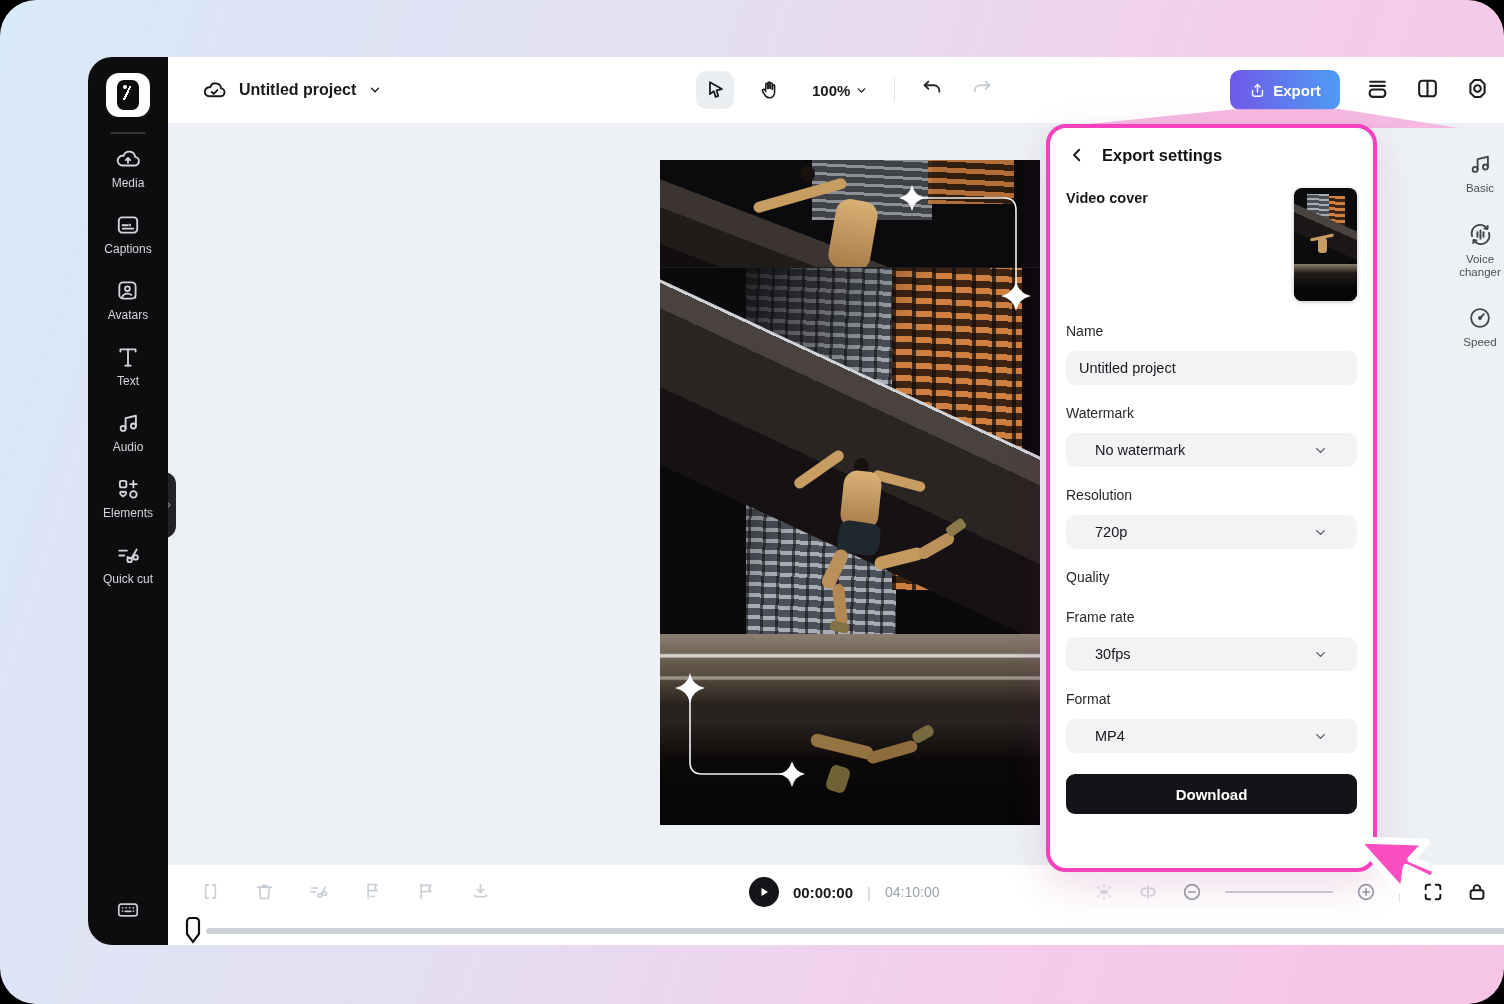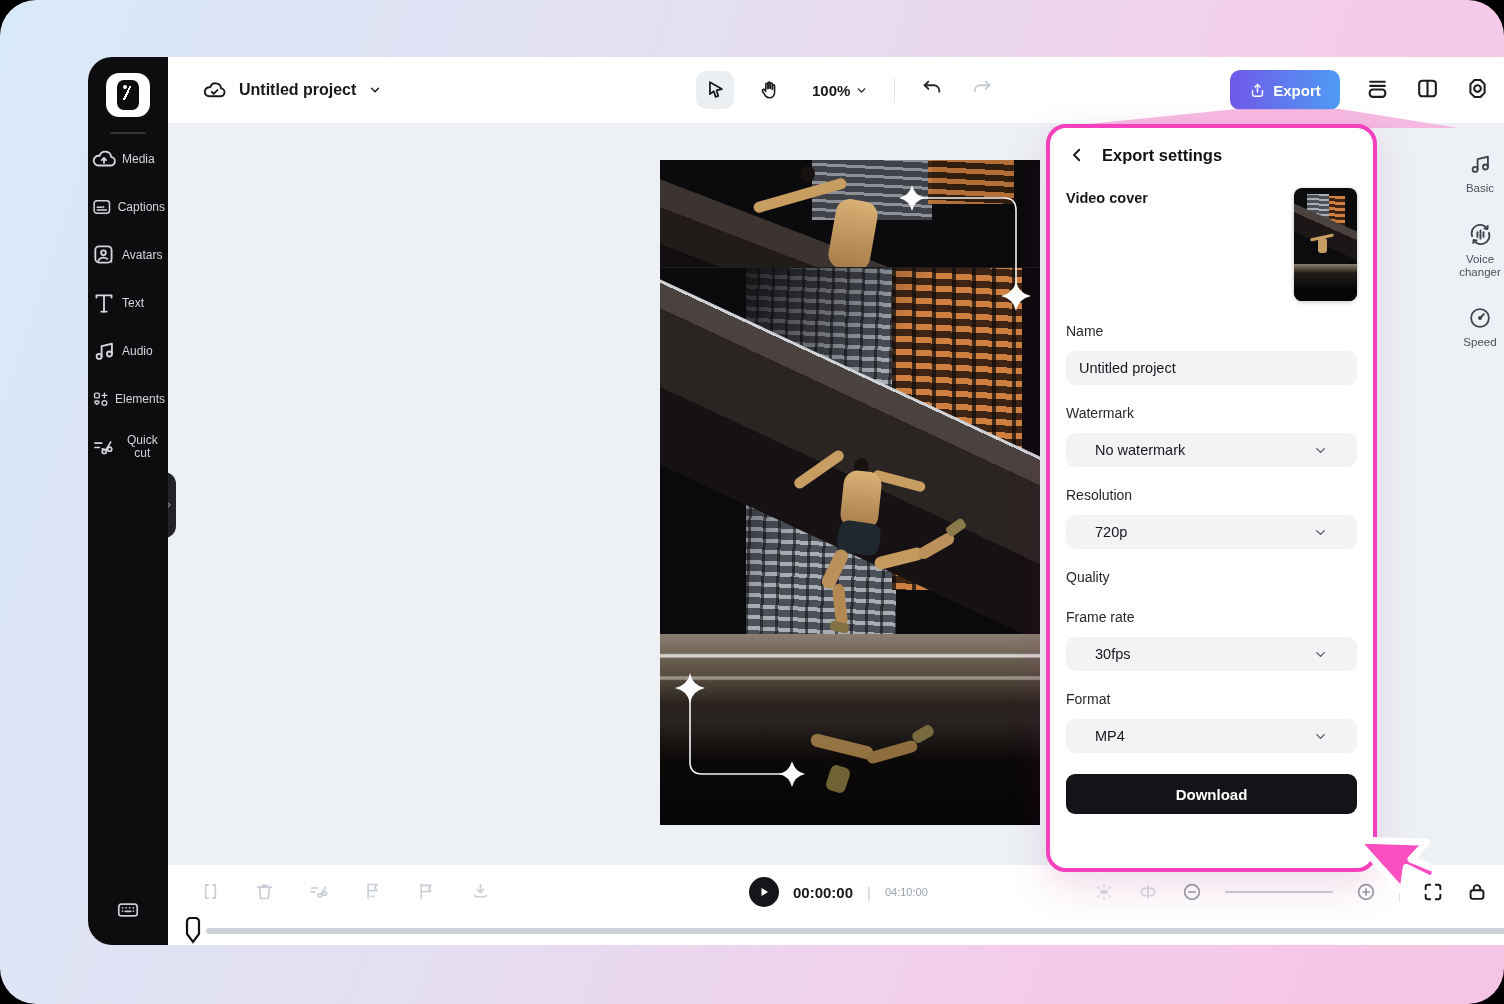--- a/index.html
+++ b/index.html
@@ -16,21 +16,21 @@
   .sidebar { position:absolute; left:0; top:0; width:80px; height:888px; background:#0d0d10;
     border-radius:24px 0 0 24px; display:flex; flex-direction:column; align-items:center; z-index:3; }
   .logo { margin-top:16px; width:44px; height:44px; background:#fff; border-radius:13px;
     display:flex; align-items:center; justify-content:center; }
   .logo-inner { width:22px; height:30px; background:#0d0d10; border-radius:7px; position:relative; }
   .logo-inner::before { content:""; position:absolute; left:5px; top:6px; width:10px; height:14px;
     background:linear-gradient(115deg, transparent 44%, #fff 44% 58%, transparent 58%); }
   .logo-inner::after { content:""; position:absolute; left:6px; top:5px; width:4px; height:4px;
     border-radius:50%; background:#fff; }
   .side-div { width:36px; height:2px; background:#333539; border-radius:1px; margin:15px 0 12px; }
-  .nav-item { display:flex; flex-direction:row; align-items:center; gap:5px; color:#d3d6da;
+  .nav-item { display:flex; flex-direction:column; align-items:center; gap:5px; color:#d3d6da;
     margin-bottom:22px; cursor:pointer; width:74px; }
   .nav-item .lbl { font-size:12px; line-height:13px; text-align:center; color:#d3d6da; }
   .kbd-item { margin-top:auto; margin-bottom:22px; color:#c7cad0; }
   .ic { display:block; }
   .panel-handle { position:absolute; left:71px; top:415px; width:17px; height:66px; background:#222327;
     border-radius:0 12px 12px 0; display:flex; align-items:center; justify-content:center; z-index:2;
     color:#80848b; font-size:14px; }
 
   
   .topbar { position:absolute; left:80px; right:0; top:0; height:66px; background:#fff; z-index:2; }
@@ -112,21 +112,21 @@
   .rail-item { display:flex; flex-direction:column; align-items:center; gap:5px; color:#41464e; cursor:pointer; }
   .rail-item .lbl { font-size:11.5px; line-height:13px; color:#4a5058; text-align:center; width:56px; }
 
   
   .bottombar { position:absolute; left:80px; right:0; bottom:0; height:80px; background:#fff; z-index:2;border-radius:12px; }
   .bb-left { position:absolute; left:32px; top:16px; display:flex; gap:33px; align-items:center; color:#c9cfd7; }
   .bb-center { position:absolute; left:581px; top:12px; display:flex; align-items:center; gap:14px; }
   .play-btn { width:30px; height:30px; border-radius:50%; background:#14161a; display:flex; align-items:center; justify-content:center; border:none; cursor:pointer; }
   .time-now { font-size:15px; font-weight:700; color:#17191c; }
   .time-sep { font-size:15px; color:#c9ced6; }
-  .time-total { font-size:11px; color:#9aa3ae; }
+  .time-total { font-size:14px; color:#9aa3ae; }
   .bb-right { position:absolute; right:16px; top:16px; display:flex; align-items:center; gap:22px; }
   .slider-track { width:108px; height:2px; background:#c7cdd4; border-radius:1px; }
   .bb-vdiv { width:1px; height:20px; background:#dde0e4; }
   .timeline { position:absolute; left:0; right:0; top:52px; height:28px; }
   .track-line { position:absolute; left:38px; right:0; top:11px; height:6px; background:#ccd2d9; border-radius:3px 0 0 3px; }
   .playhead { position:absolute; left:16px; top:0; }
 
   
   .export-panel { position:absolute; left:1046px; top:124px; width:331px; height:748px; background:#fff;
     border:4px solid #f541bd; border-radius:20px; z-index:10; padding:10px 16px 16px;

